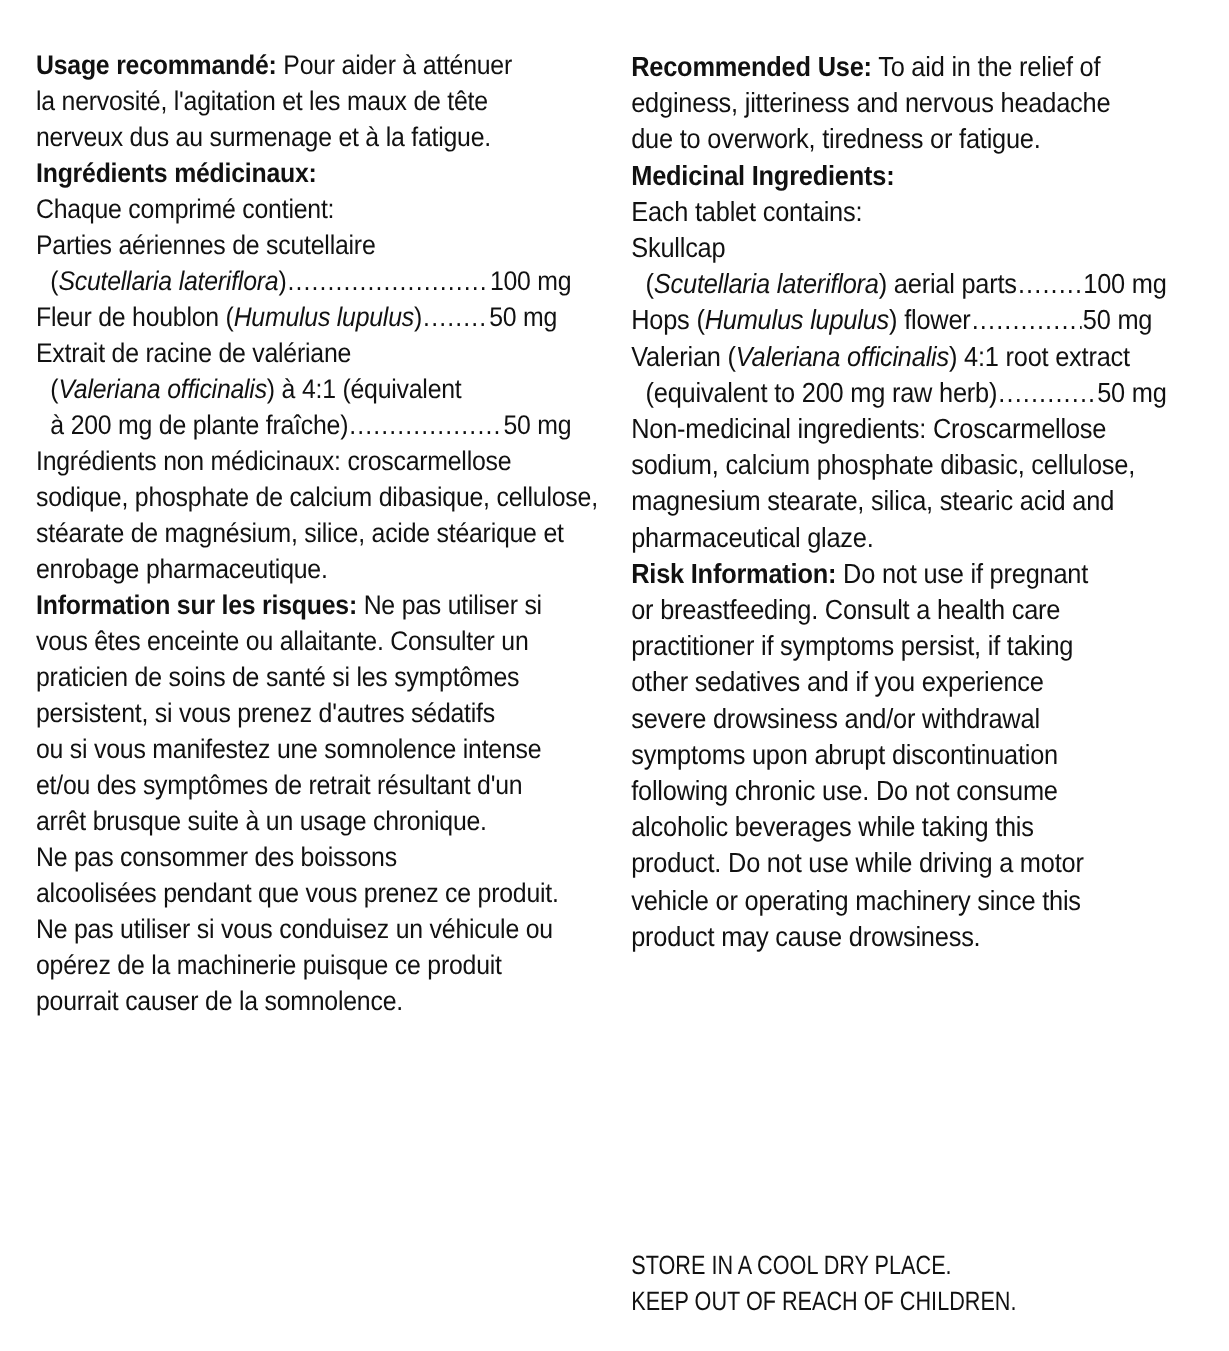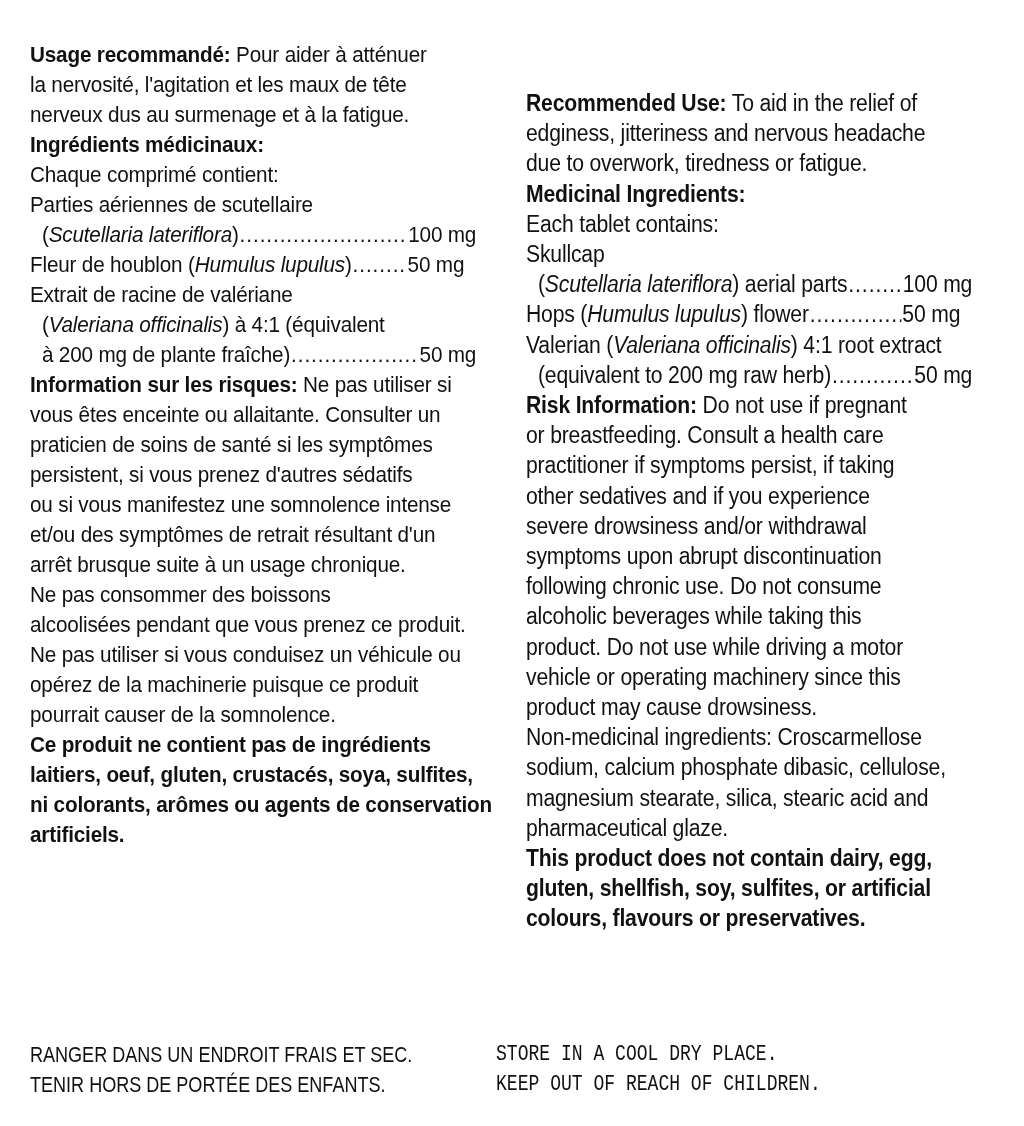--- a/index.html
+++ b/index.html
@@ -22,29 +22,29 @@
     width: 1024px;
     height: 1090px;
   }
 
   .column {
     position: absolute;
     top: 40px;
     width: 472px;
   }
   .col-fr { left: 30px; }
-  .col-en { left: 526px; margin-top: 48px; }
+  .col-en { left: 526px; }
 
   .storage {
     position: absolute;
     top: 1040px;
     width: 472px;
   }
   .storage-fr { left: 30px; }
-  .storage-en { left: 496px; font-family: Liberation Mono, monospace; }
+  .storage-en { left: 526px; }
 
   
   .ln {
     display: block;
     font-size: 22.5px;
     line-height: 30px;
     letter-spacing: -0.2px;
     white-space: pre;
     transform: scaleX(0.92);
     transform-origin: left center;
@@ -130,42 +130,42 @@
 
       <span class="ln">Extrait de racine de valériane</span>
       <span class="ln ind"><span>(</span><span class="it">Valeriana officinalis</span><span>) à 4:1 (équivalent</span></span>
       <div class="row ind">
         <span class="rlabel">à 200 mg de plante fraîche)</span>
         <span class="leader">........................................................</span>
         <span class="rval">50 mg</span>
       </div>
     </div>
 
+    <div>
+      <span class="ln">Ingrédients non médicinaux: croscarmellose</span>
+      <span class="ln">sodique, phosphate de calcium dibasique, cellulose,</span>
+      <span class="ln">stéarate de magnésium, silice, acide stéarique et</span>
+      <span class="ln">enrobage pharmaceutique.</span>
+    </div>
 
     <div>
       <span class="ln"><span class="bd">Information sur les risques:</span><span> Ne pas utiliser si</span></span>
       <span class="ln">vous êtes enceinte ou allaitante. Consulter un</span>
       <span class="ln">praticien de soins de santé si les symptômes</span>
       <span class="ln">persistent, si vous prenez d'autres sédatifs</span>
       <span class="ln">ou si vous manifestez une somnolence intense</span>
       <span class="ln">et/ou des symptômes de retrait résultant d'un</span>
       <span class="ln">arrêt brusque suite à un usage chronique.</span>
       <span class="ln">Ne pas consommer des boissons</span>
       <span class="ln">alcoolisées pendant que vous prenez ce produit.</span>
       <span class="ln">Ne pas utiliser si vous conduisez un véhicule ou</span>
       <span class="ln">opérez de la machinerie puisque ce produit</span>
       <span class="ln">pourrait causer de la somnolence.</span>
     </div>
 
-    <div>
-      <span class="ln b">Ce produit ne contient pas de ingrédients</span>
-      <span class="ln b">laitiers, oeuf, gluten, crustacés, soya, sulfites,</span>
-      <span class="ln b">ni colorants, arômes ou agents de conservation</span>
-      <span class="ln b">artificiels.</span>
-    </div>
 
   </div>
 
   <div class="column col-en">
 
     <div>
       <span class="ln"><span class="bd">Recommended Use:</span><span> To aid in the relief of</span></span>
       <span class="ln">edginess, jitteriness and nervous headache</span>
       <span class="ln">due to overwork, tiredness or fatigue.</span>
     </div>
@@ -187,54 +187,45 @@
         <span class="leader">........................................................</span>
         <span class="rval">50 mg</span>
       </div>
 
       <span class="ln"><span>Valerian (</span><span class="it">Valeriana officinalis</span><span>) 4:1 root extract</span></span>
       <div class="row ind">
         <span class="rlabel">(equivalent to 200 mg raw herb)</span>
         <span class="leader">........................................................</span>
         <span class="rval">50 mg</span>
       </div>
+    </div>
+
+    <div>
+      <span class="ln">Non-medicinal ingredients: Croscarmellose</span>
+      <span class="ln">sodium, calcium phosphate dibasic, cellulose,</span>
+      <span class="ln">magnesium stearate, silica, stearic acid and</span>
+      <span class="ln">pharmaceutical glaze.</span>
     </div>
 
     <div>
       <span class="ln"><span class="bd">Risk Information:</span><span> Do not use if pregnant</span></span>
       <span class="ln">or breastfeeding. Consult a health care</span>
       <span class="ln">practitioner if symptoms persist, if taking</span>
       <span class="ln">other sedatives and if you experience</span>
       <span class="ln">severe drowsiness and/or withdrawal</span>
       <span class="ln">symptoms upon abrupt discontinuation</span>
       <span class="ln">following chronic use. Do not consume</span>
       <span class="ln">alcoholic beverages while taking this</span>
       <span class="ln">product. Do not use while driving a motor</span>
       <span class="ln">vehicle or operating machinery since this</span>
       <span class="ln">product may cause drowsiness.</span>
     </div>
 
-    <div>
-      <span class="ln">Non-medicinal ingredients: Croscarmellose</span>
-      <span class="ln">sodium, calcium phosphate dibasic, cellulose,</span>
-      <span class="ln">magnesium stearate, silica, stearic acid and</span>
-      <span class="ln">pharmaceutical glaze.</span>
-    </div>
-
-    <div>
-      <span class="ln b">This product does not contain dairy, egg,</span>
-      <span class="ln b">gluten, shellfish, soy, sulfites, or artificial</span>
-      <span class="ln b">colours, flavours or preservatives.</span>
-    </div>
 
   </div>
 
-  <div class="storage storage-fr">
-    <span class="st-ln">RANGER DANS UN ENDROIT FRAIS ET SEC.</span>
-    <span class="st-ln">TENIR HORS DE PORTÉE DES ENFANTS.</span>
-  </div>
 
   <div class="storage storage-en">
     <span class="st-ln">STORE IN A COOL DRY PLACE.</span>
     <span class="st-ln">KEEP OUT OF REACH OF CHILDREN.</span>
   </div>
 
 </div>
 
 </body></html>

